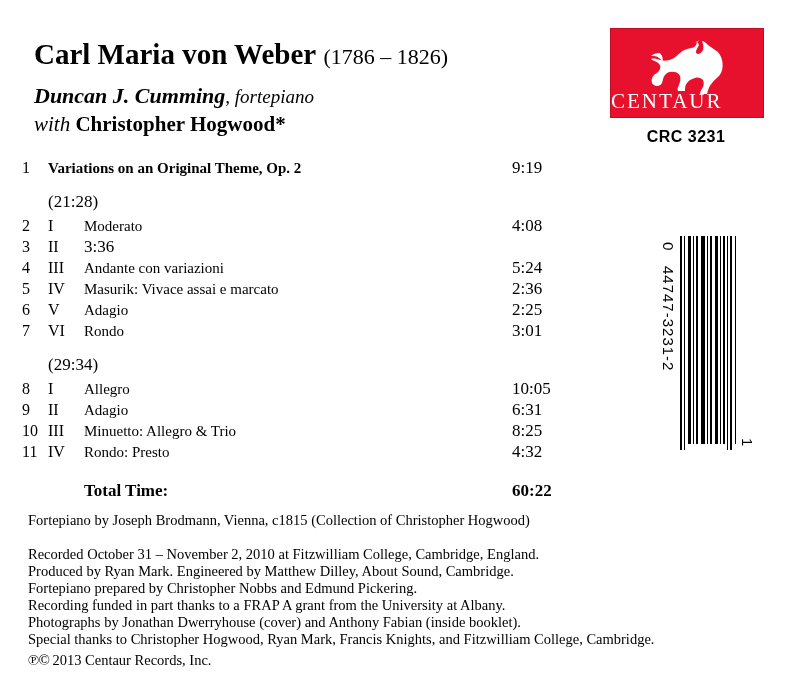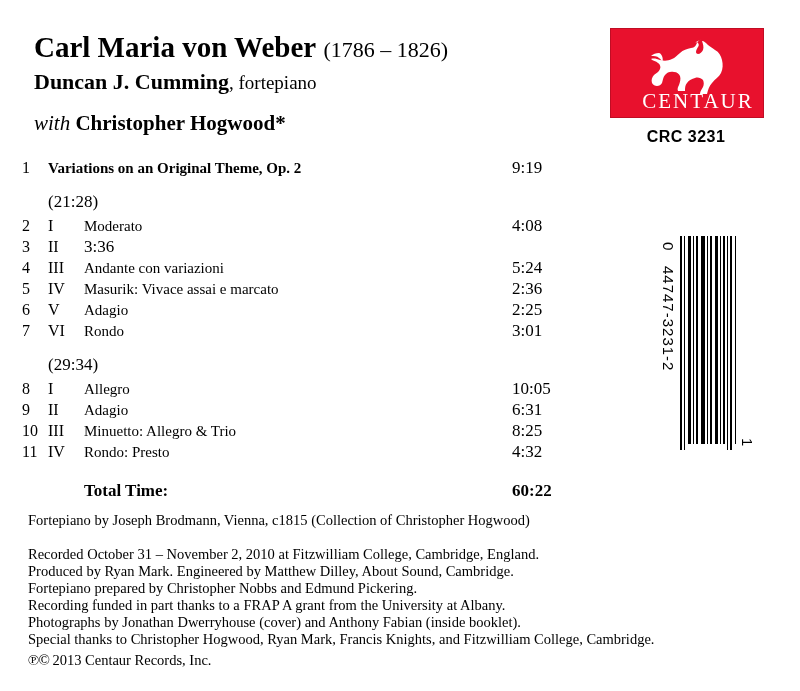--- a/index.html
+++ b/index.html
@@ -23,45 +23,46 @@
 
   
   .header {
     position: absolute;
     left: 34px;
     top: 30px;
     width: 560px;
   }
   .composer-line {
     font-size: 29px;
-    line-height: 34px;
+    line-height: 48px;
     white-space: nowrap;
   }
   .composer-name {
     font-weight: bold;
   }
   .composer-dates {
     font-size: 22px;
   }
   .performer-line {
     font-size: 22px;
     line-height: 26px;
     margin-top: 2px;
     white-space: nowrap;
+    font-style: italic;
   }
   .performer-name {
     font-weight: bold;
   }
   .performer-instrument {
     font-size: 19px;
   }
   .guest-line {
     font-size: 21px;
     line-height: 25px;
-    margin-top: 15px;
+    margin-top: 2px;
     white-space: nowrap;
   }
   .guest-with {
     font-style: italic;
   }
   .guest-name {
     font-weight: bold;
   }
 
   
@@ -76,23 +77,22 @@
   }
   .logo-horse {
     position: absolute;
     left: 50%;
     top: 6px;
     transform: translateX(-50%);
   }
   .logo-word {
     position: absolute;
     bottom: 3px;
-    left: 11px;
+    left: 0;
     width: 100%;
-    text-align: center;
     color: #ffffff;
     font-family: "Liberation Serif", serif;
     font-size: 21px;
     letter-spacing: 2px;
     font-weight: normal;
   }
   .catalog-number {
     position: absolute;
     left: 610px;
     top: 128px;

